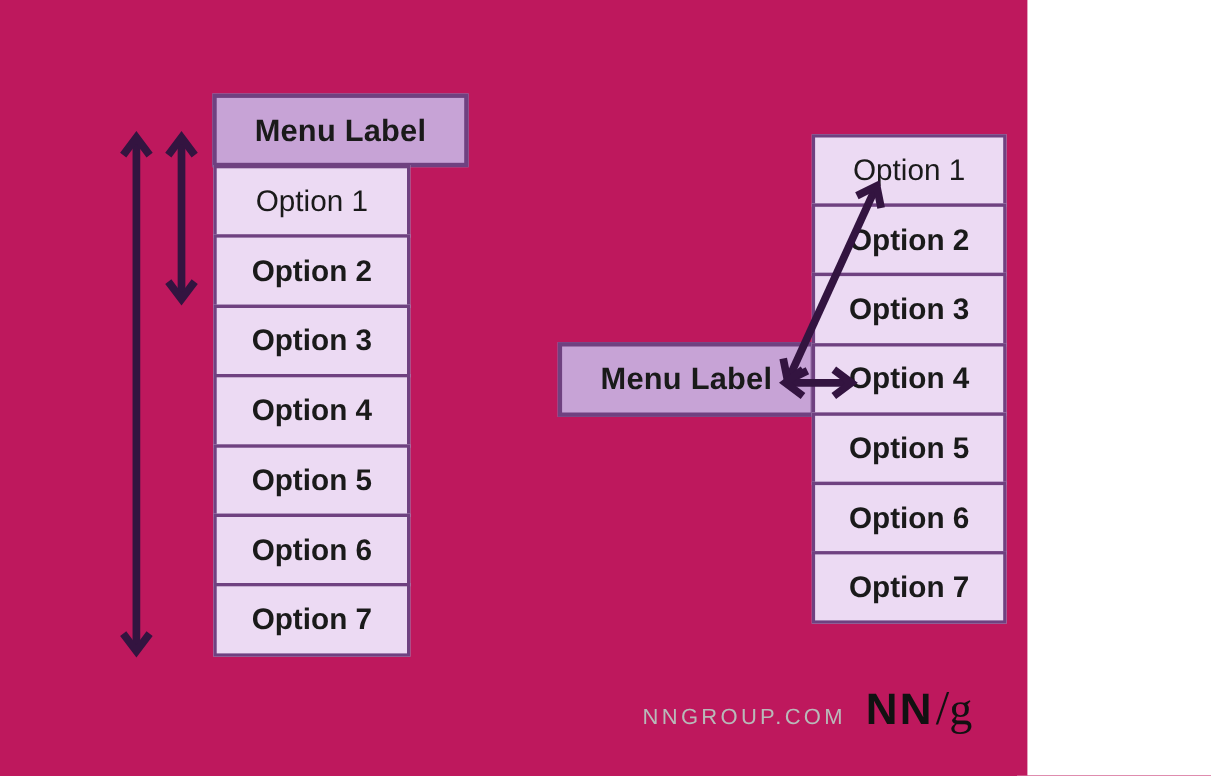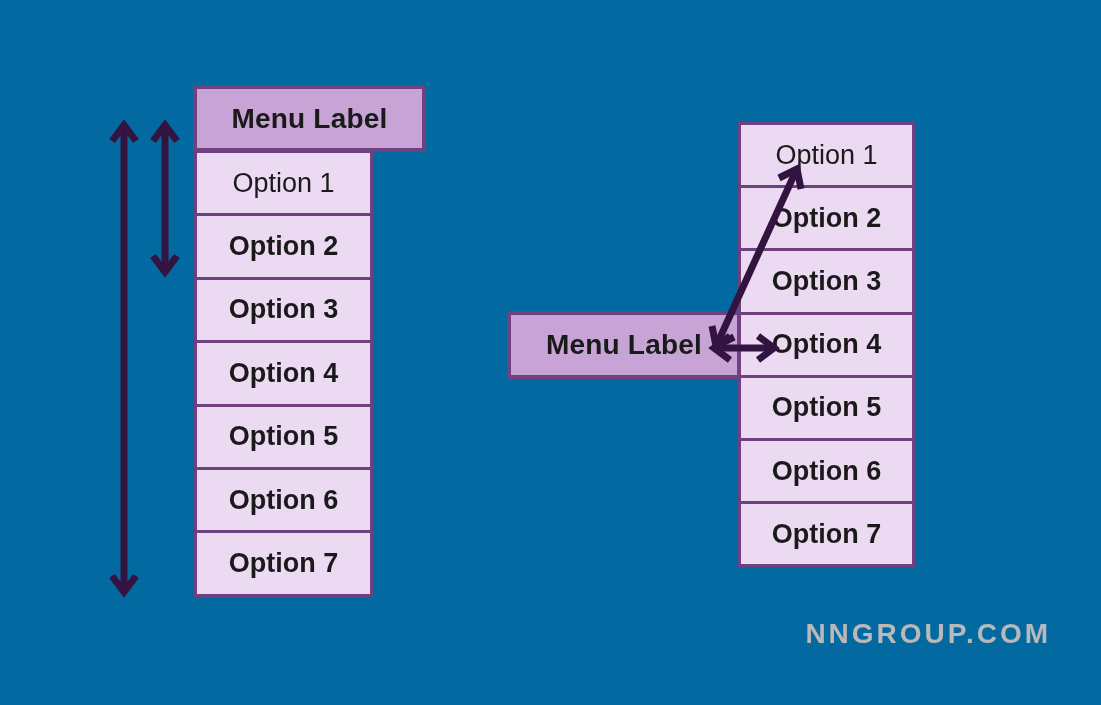--- a/index.html
+++ b/index.html
@@ -1,18 +1,18 @@
 <!DOCTYPE html>
 <html><head>
 <meta charset="utf-8">
 <style>
   html,body { margin:0; padding:0; }
   .canvas {
-    position:relative; width:1101px; height:705px;
-    background:#0369a1; overflow:hidden;
+    position:relative; width:934px; height:705px;
+    background:#be185d; overflow:hidden;
     font-family:"Liberation Sans", sans-serif;
     color:#1a1a1a;
   }
   .arrows { position:absolute; left:0; top:0; z-index:5; pointer-events:none; }
 
   .menu-header {
     position:absolute; box-sizing:border-box;
     background:#c7a3d6; border:4px solid #6f4180;
     display:flex; align-items:center; justify-content:center;
     font-size:28px; font-weight:bold; letter-spacing:0.2px;
@@ -32,21 +32,21 @@
   }
   .left-options  .option { height:66.4px; }
   .right-options .option { height:66.2px; }
   .option + .option { margin-top:-3px;font-weight:bold; }
 
   .footer {
     position:absolute; right:50px; top:618px;
     display:flex; align-items:baseline; gap:18px; z-index:4;
   }
   .site-text {
-    font-size:28px; letter-spacing:3px; color:#b9b9b9; font-weight:700;margin-left:14px;
+    font-size:20px; letter-spacing:3px; color:#b9b9b9; font-weight:400;margin-left:14px;
   }
   .logo { display:inline-flex; align-items:baseline; color:#111111; }
   .logo-nn { font-size:40px; font-weight:900; letter-spacing:2px; }
   .logo-slash { font-family:"Liberation Serif", serif; font-size:44px; font-weight:400; margin-left:2px; }
   .logo-g { font-family:"Liberation Serif", serif; font-size:42px; font-weight:400; }
 </style>
 </head>
 <body>
 
 <div class="canvas">
@@ -97,15 +97,20 @@
       <div class="option">Option 3</div>
       <div class="option">Option 4</div>
       <div class="option">Option 5</div>
       <div class="option">Option 6</div>
       <div class="option">Option 7</div>
     </div>
   </div>
 
   <div class="footer">
     <span class="site-text">NNGROUP.COM</span>
+    <span class="logo">
+        <span class="logo-nn">NN</span>
+        <span class="logo-slash">/</span>
+        <span class="logo-g">g</span>
+      </span>
   </div>
 
 </div>
 
 </body></html>

